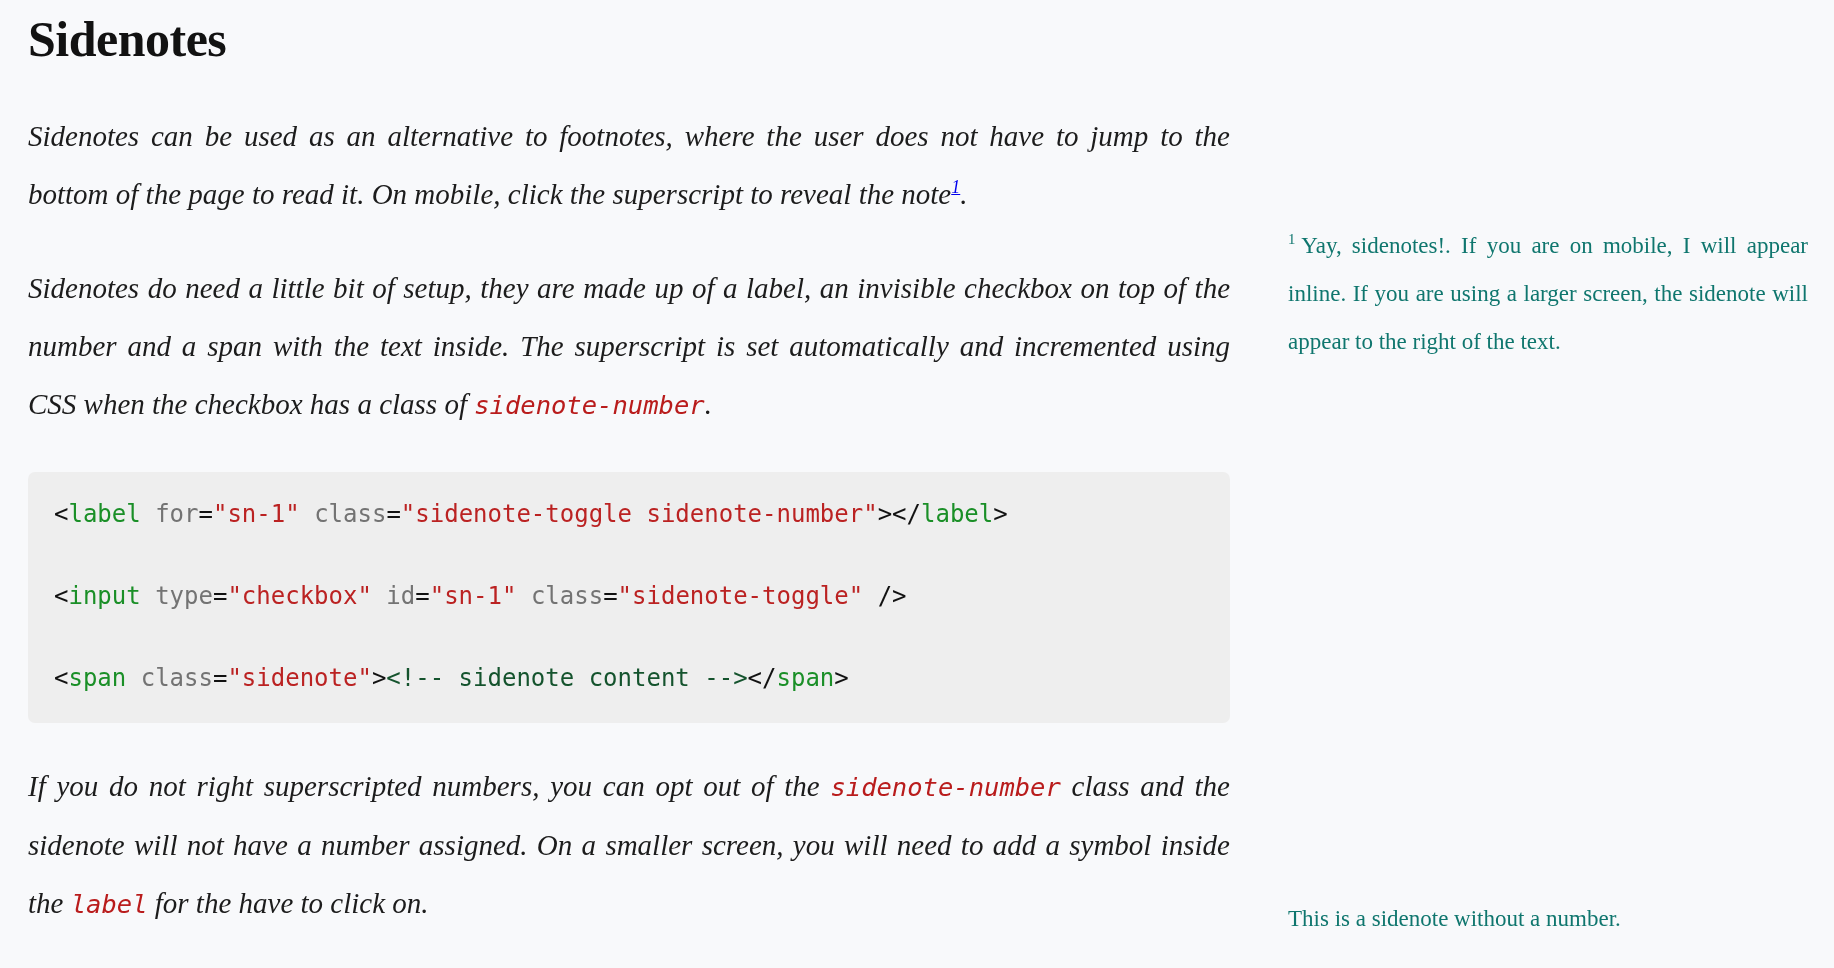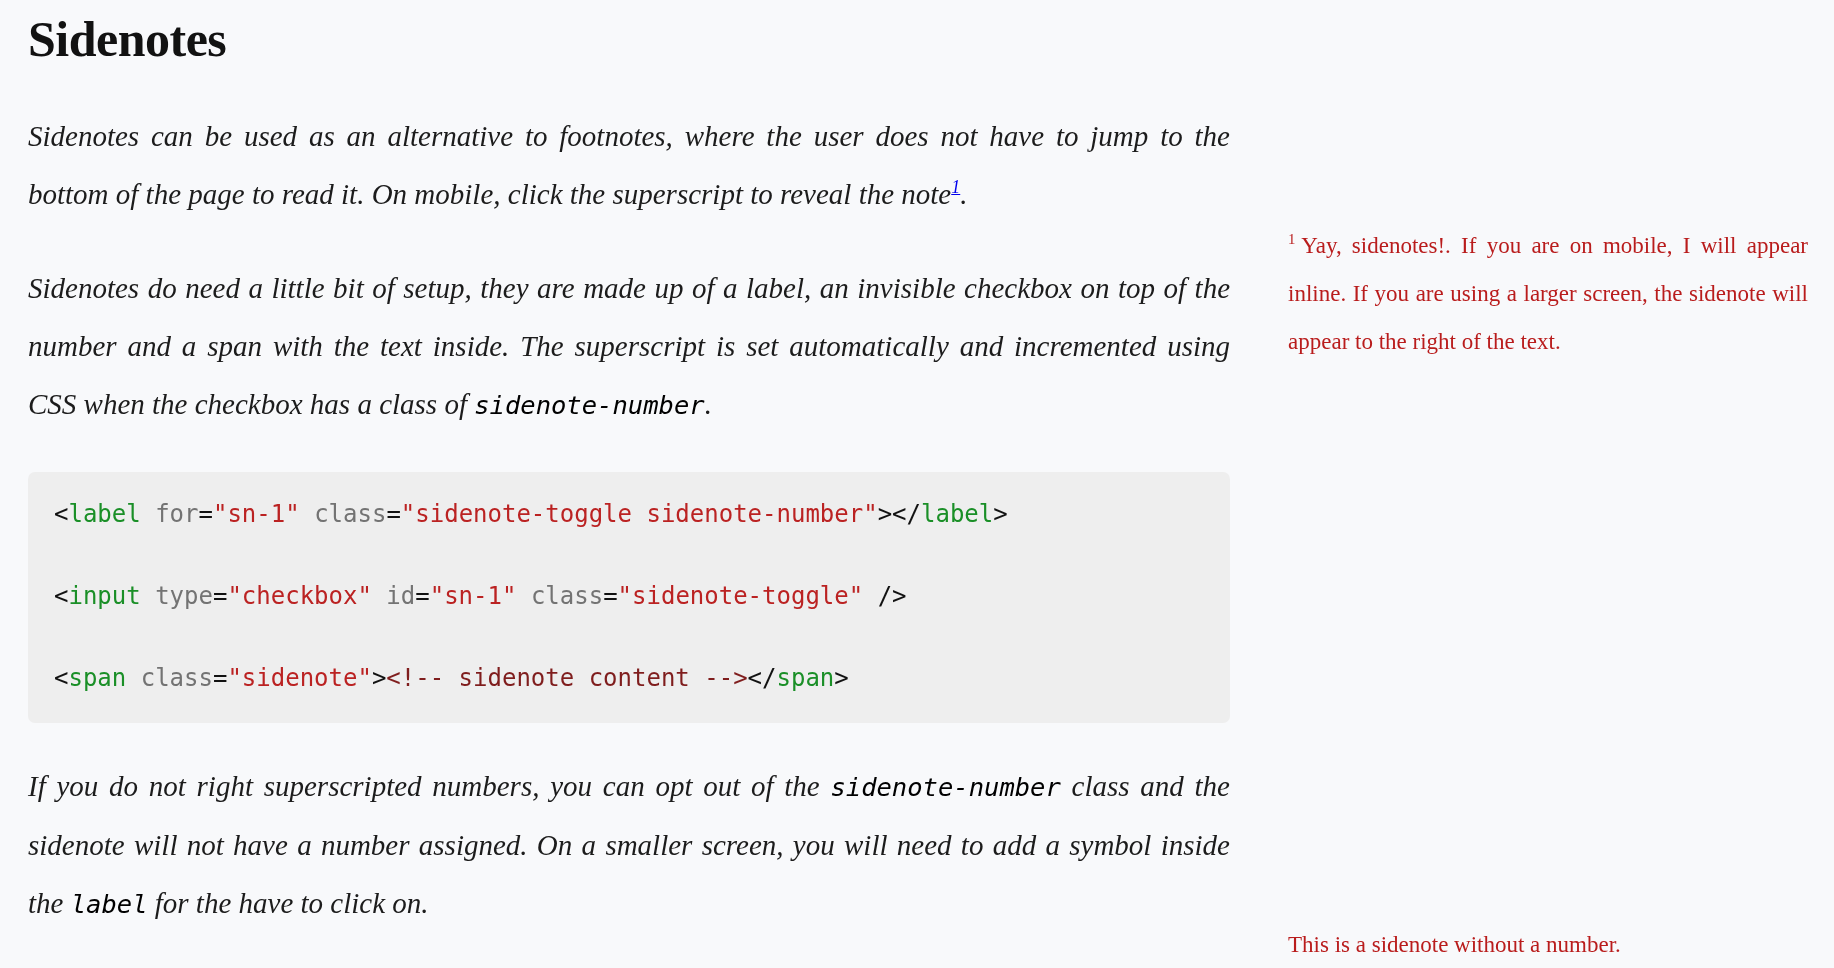--- a/index.html
+++ b/index.html
@@ -63,21 +63,21 @@
     vertical-align: super;
     line-height: 0;
     letter-spacing: 0;
   }
 
   code, .mono {
     font-family: "DejaVu Sans Mono", "Liberation Mono", monospace;
     font-size: 0.88em;
     letter-spacing: 0;
     background: transparent;
-    color: #000000;
+    color: #b91c1c;
   }
 
   
   .code-block {
     margin: 38px 0 0 0;
     background: #eeeeee;
     border-radius: 7px;
     padding: 22px 26px 24px 26px;
     box-sizing: border-box;
     width: 1202px;
@@ -90,41 +90,41 @@
     line-height: 41px;
     white-space: pre;
     color: #111111;
   }
   .code-line { display: block; white-space: pre; }
 
   .tok-punct { color: #111111; }
   .tok-tag   { color: #1a8f27; }
   .tok-attr  { color: #737373; }
   .tok-str   { color: #bb2222; }
-  .tok-comment { color: #7f1d1d; }
+  .tok-comment { color: #14532d; }
 
   
   .sidenote-column {
     position: absolute;
     left: 1288px;
     top: 0;
     width: 520px;
   }
 
   .sidenote {
     position: absolute;
     width: 520px;
     font-size: 23px;
     line-height: 48px;
     text-align: justify;
     text-justify: inter-word;
-    color: #b91c1c;
+    color: #0f766e;
   }
   .sidenote-1 { top: 222px; }
-  .sidenote-2 { top: 921px; text-align: left; }
+  .sidenote-2 { top: 895px; text-align: left; }
 
   .sidenote-number {
     font-size: 0.64em;
     vertical-align: super;
     line-height: 0;
     margin-right: 6px;
   }
 </style>
 </head>
 <body>

